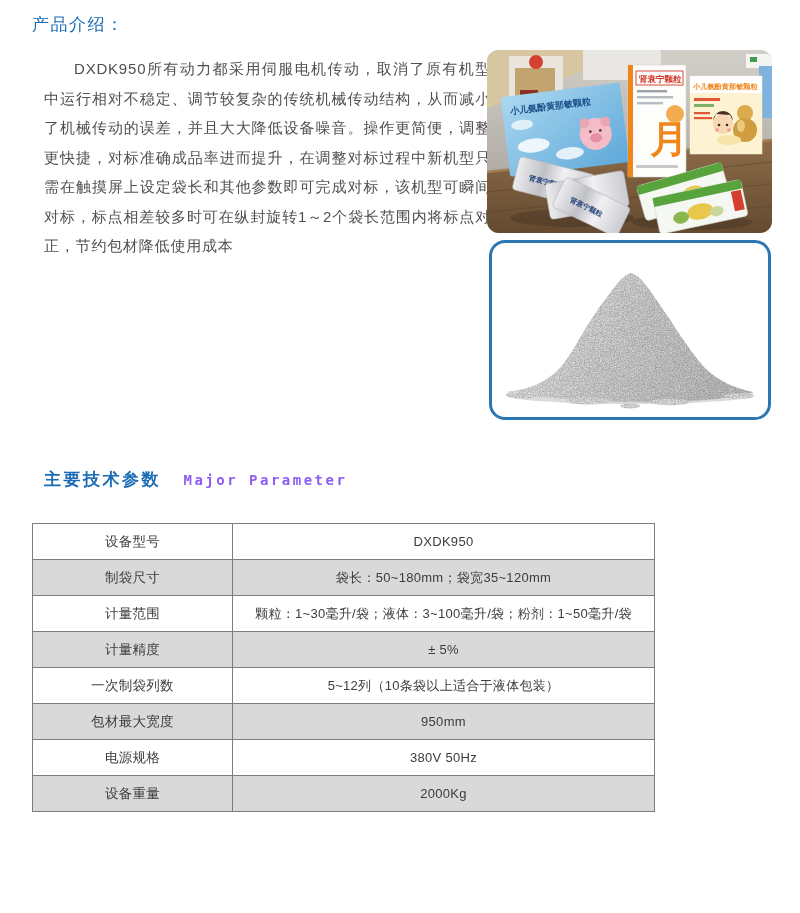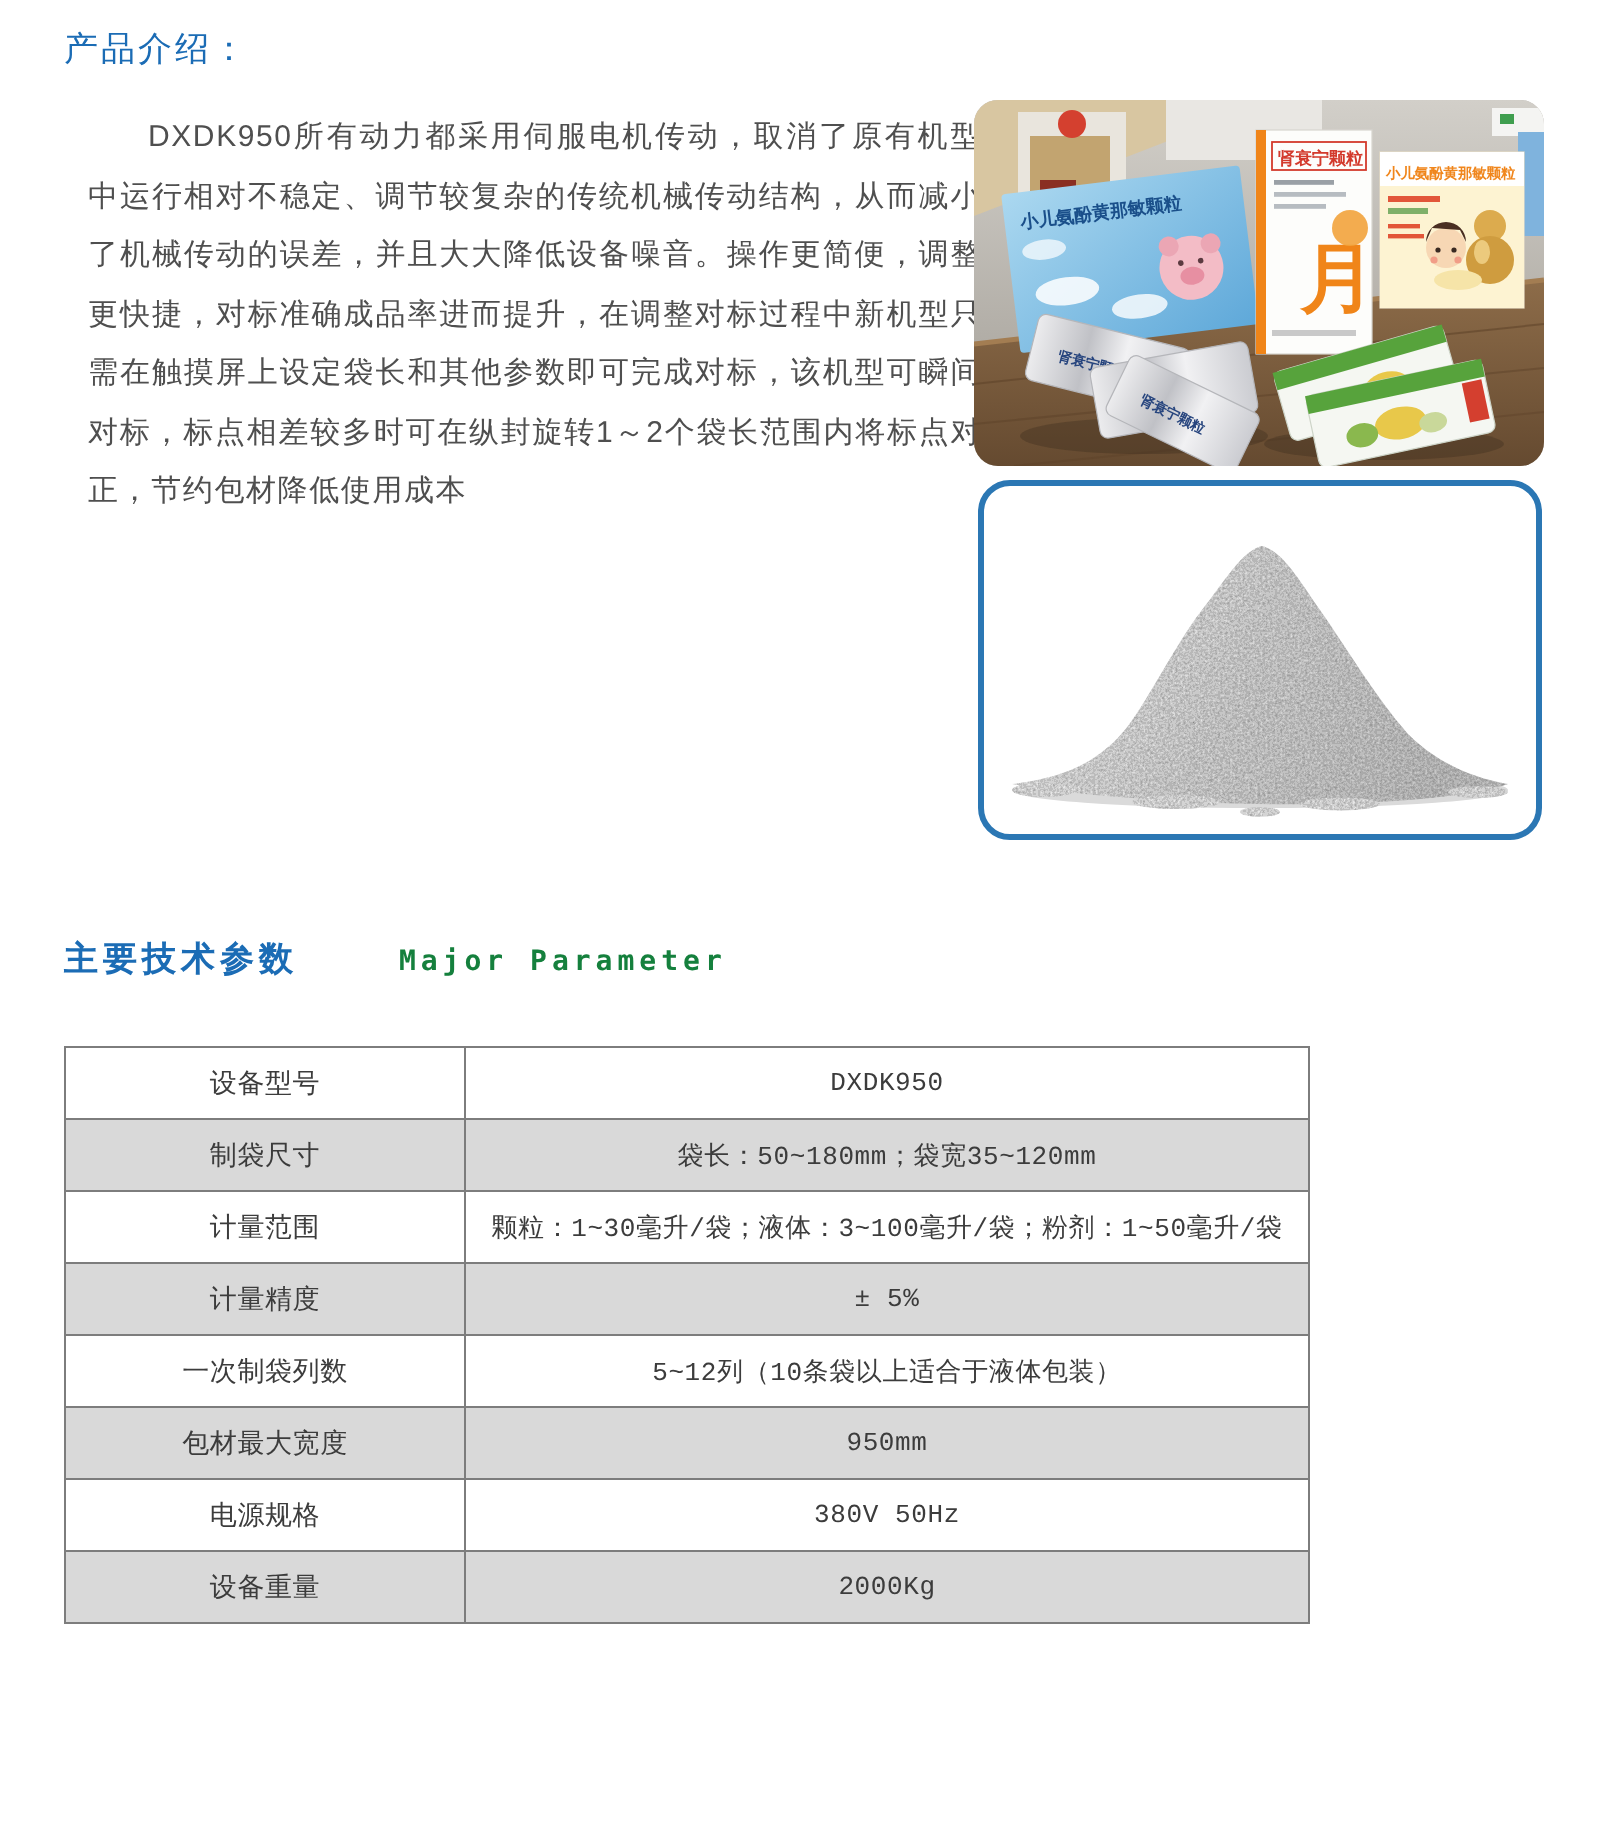--- a/index.html
+++ b/index.html
@@ -20,33 +20,33 @@
   .photo-packaging{
     left:487px;top:50px;width:285px;height:183px;border-radius:12px;background:#b9b5ae;
   }
   .photo-granules{
     left:489px;top:240px;width:276px;height:174px;border:3px solid #2b77b4;
     border-radius:16px;background:#ffffff;
   }
   .photo svg{display:block;}
   .section-heading{position:absolute;left:32px;top:468px;white-space:nowrap;}
   .section-heading .cn{
-    font-size:17px;font-weight:bold;color:#1b6cb5;letter-spacing:2.5px;
+    font-size:17px;font-weight:bold;color:#1b6cb5;letter-spacing:2.5px;margin-left:12px;
   }
   .section-heading .en{
     font-family:"DejaVu Sans Mono",monospace;
-    font-size:14px;font-weight:bold;color:#15803d;letter-spacing:2.5px;margin-left:46px;
+    font-size:14px;font-weight:bold;color:#8b5cf6;letter-spacing:2.5px;margin-left:18px;
   }
   table.spec-table{
     position:absolute;left:32px;top:523px;width:623px;
     border-collapse:collapse;table-layout:fixed;
   }
   table.spec-table td{
     border:1px solid #7d7d7d;height:35px;text-align:center;vertical-align:middle;
-    font-size:13px;color:#3c3c3c;padding:0 8px;background:#ffffff;letter-spacing:0.3px;font-family:Liberation Mono, monospace;
+    font-size:13px;color:#3c3c3c;padding:0 8px;background:#ffffff;letter-spacing:0.3px;
   }
   table.spec-table td.label{width:183px;font-size:13.5px;}
   table.spec-table tr:nth-child(even) td{background:#d9d9d9;}
 </style>
 </head>
 <body>
 
 <div class="page">
 
   <div class="intro-heading">产品介绍：</div>

